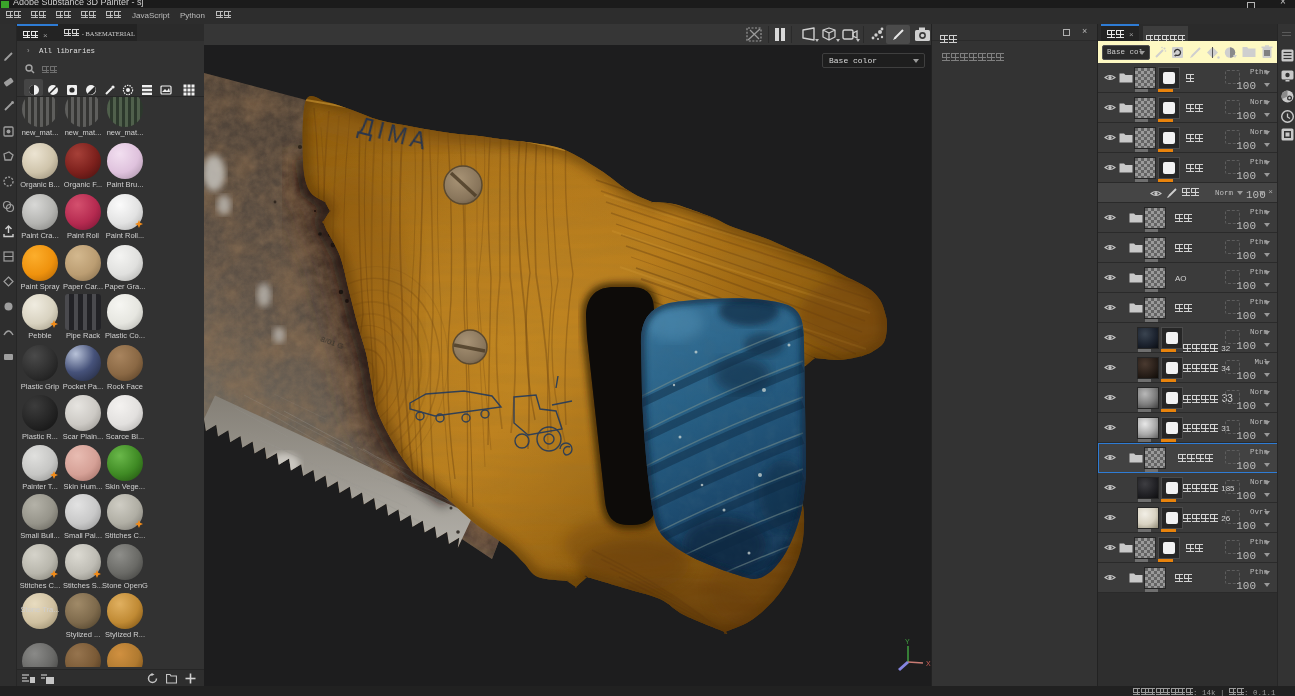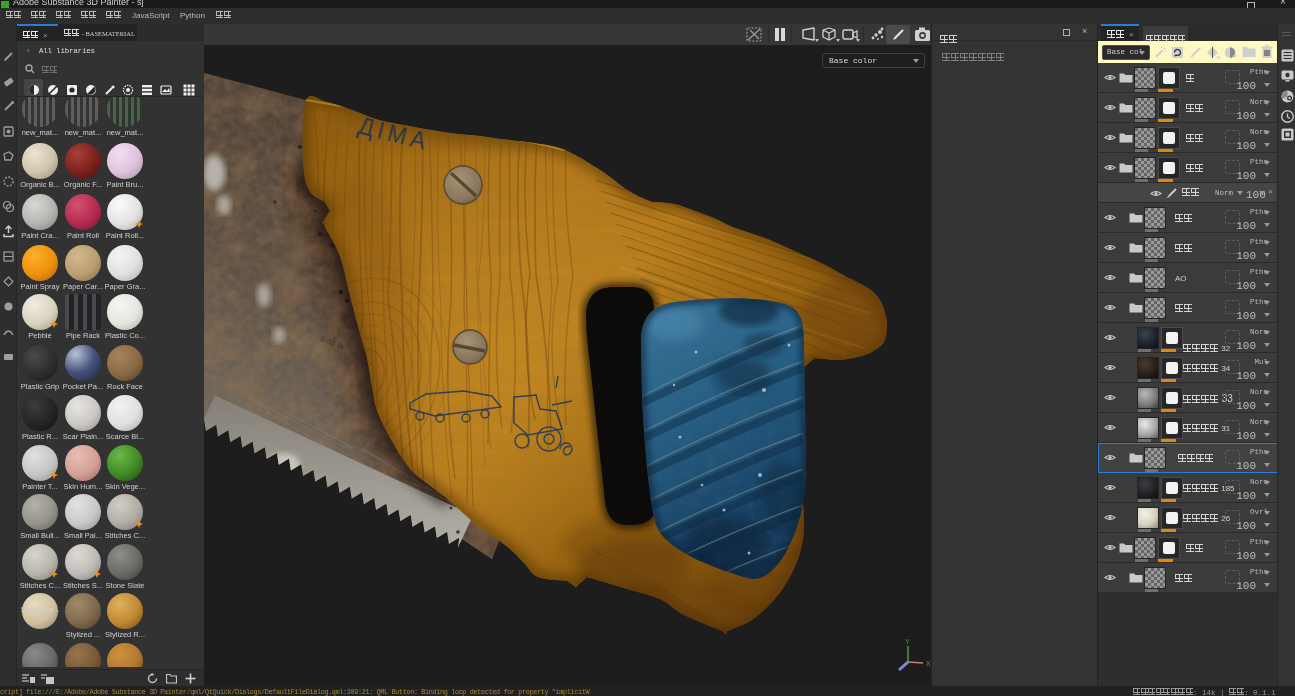--- a/index.html
+++ b/index.html
@@ -249,21 +249,21 @@
         <svg class="abs" style="left:33px;top:473px" width="8" height="8" viewBox="0 0 8 8">
           <path d="M4 0 L5.2 2.8 L8 4 L5.2 5.2 L4 8 L2.8 5.2 L0 4 L2.8 2.8 Z" fill="#f08b1a"></path>
         </svg>
         <div class="mlabel" style="left:0px;top:484px">Stitches C...</div>
         <div class="sph" style="left:48px;top:447px;background:radial-gradient(circle at 35% 30%,#dcdad2,#bebcb4 55%,#807e76)"></div>
         <svg class="abs" style="left:76px;top:473px" width="8" height="8" viewBox="0 0 8 8">
           <path d="M4 0 L5.2 2.8 L8 4 L5.2 5.2 L4 8 L2.8 5.2 L0 4 L2.8 2.8 Z" fill="#f08b1a"></path>
         </svg>
         <div class="mlabel" style="left:43px;top:484px">Stitches S...</div>
         <div class="sph" style="left:90px;top:447px;background:radial-gradient(circle at 35% 30%,#8e8e8a,#6a6a66 55%,#3a3a38)"></div>
-        <div class="mlabel" style="left:85px;top:484px">Stone Slate</div>
+        <div class="mlabel" style="left:85px;top:484px">Stone OpenG</div>
         <div class="sph" style="left:5px;top:496px;background:radial-gradient(circle at 35% 30%,#e8dcc0,#cfc0a0 55%,#8e8264)"></div>
         <div class="mlabel" style="left:0px;top:508px">Stone Tra...</div>
         <div class="sph" style="left:48px;top:496px;background:radial-gradient(circle at 35% 30%,#a08a68,#7e6a4c 55%,#463a26)"></div>
         <div class="mlabel" style="left:43px;top:533px">Stylized ...</div>
         <div class="sph" style="left:90px;top:496px;background:radial-gradient(circle at 35% 30%,#e0b060,#c08a34 55%,#70480e)"></div>
         <div class="mlabel" style="left:85px;top:533px">Stylized R...</div>
         <div class="sph" style="left:5px;top:546px;background:radial-gradient(circle at 35% 30%,#8a8a88,#686866 55%,#3a3a38)"></div>
         <div class="sph" style="left:48px;top:546px;background:radial-gradient(circle at 35% 30%,#96744e,#7a5a36 55%,#42301c)"></div>
         <div class="sph" style="left:90px;top:546px;background:radial-gradient(circle at 35% 30%,#d09040,#b07a30 55%,#6a4210)"></div>
       </div>
@@ -1076,15 +1076,14 @@
         <circle cx="6.5" cy="6.5" r="5.8" fill="none" stroke="#c9c9c9" stroke-width="1.4"></circle>
         <path d="M6.5 3.5 L6.5 7 L9 8.5" fill="none" stroke="#c9c9c9" stroke-width="1.3"></path>
       </svg>
       <svg class="abs" style="left:3px;top:104px" width="13" height="13" viewBox="0 0 13 13">
         <rect x="0.5" y="0.5" width="12" height="12" rx="1.5" fill="#c9c9c9"></rect>
         <rect x="3" y="3" width="7" height="7" fill="#333"></rect>
         <rect x="4.5" y="4.5" width="4" height="4" fill="#c9c9c9"></rect>
       </svg>
     </div>
 <div class="abs" id="statusbar">
-      <div id="stext">cript] file:///E:/Adobe/Adobe Substance 3D Painter/qml/QtQuick/Dialogs/DefaultFileDialog.qml:309:21: QML Button: Binding loop detected for property "implicitW</div>
       <div class="abs" style="left:1133px;top:2px;color:#9a9a9a;font-size:8px"><i class="cj s7" style="margin-right:0.5px"></i><i class="cj s7" style="margin-right:0.5px"></i><i class="cj s7" style="margin-right:0.5px"></i><i class="cj s7" style="margin-right:0.5px"></i><i class="cj s7" style="margin-right:0.5px"></i><i class="cj s7" style="margin-right:0.5px"></i><i class="cj s7" style="margin-right:0.5px"></i><i class="cj s7" style="margin-right:0.5px"></i><span style="font-family:'Liberation Mono',monospace;font-size:7.5px">: 14k | </span><i class="cj s7" style="margin-right:0.5px"></i><i class="cj s7" style="margin-right:0.5px"></i><span style="font-family:'Liberation Mono',monospace;font-size:7.5px">: 0.1.1 (OpenG</span></div>
     </div>
 </div>
 </body></html>

